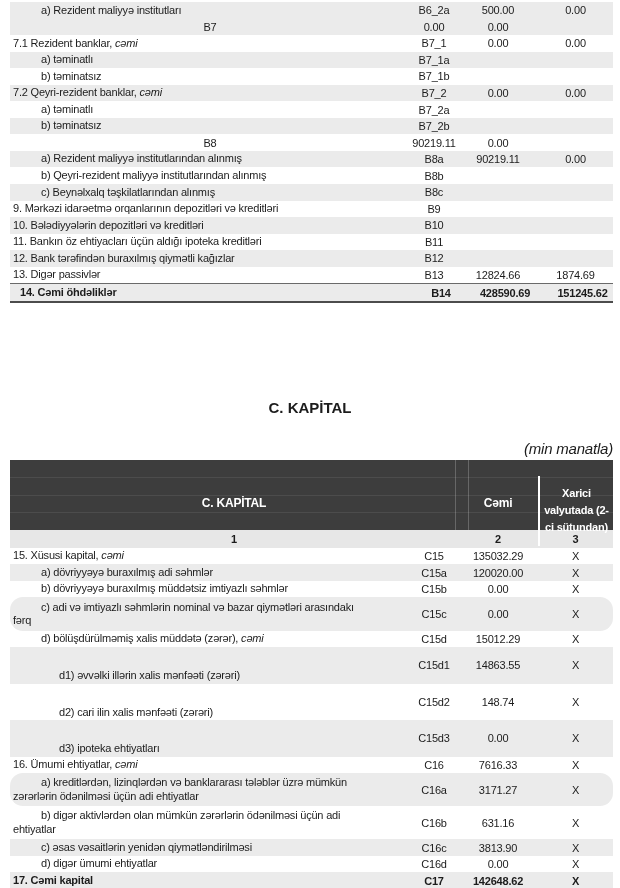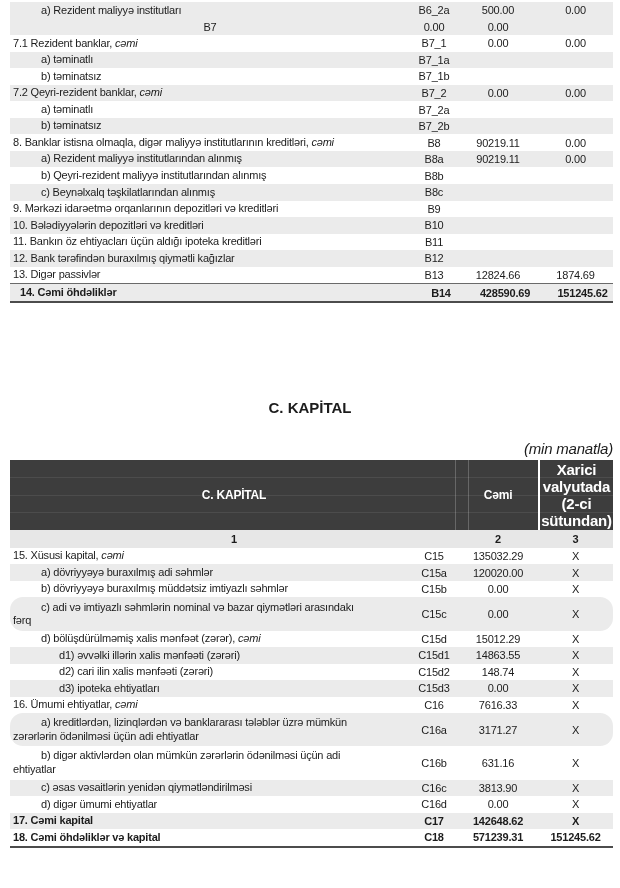--- a/index.html
+++ b/index.html
@@ -22,43 +22,44 @@
   .row.dbl{min-height:33.1px;border-radius:13px;}
   .row.shade{background:#ebebeb;}
   .row.bold{font-weight:bold;}
   .row.rule-top{border-top:1px solid #6a6a6a;padding-left:7px;}
   .row.rule-bottom{border-bottom:2px solid #4c4c4c;}
   .cell{overflow:hidden;}
   .lbl{padding:1px 2px 1px 3px;}
   .l1,.l2{line-height:13.5px;}
   .ind0 .l1{text-indent:0;}
   .ind1 .l1{text-indent:28px;}
-  .ind2 .l1{text-indent:46px;}
+  .ind2 .l1{text-indent:46px;margin-top:21px;}
   .it{font-style:italic;}
   .code,.v1,.v2{text-align:center;white-space:nowrap;}
   
   .c-heading{
     margin:95px 0 0 0;height:20px;line-height:20px;
     text-align:center;font-size:15px;font-weight:bold;letter-spacing:0;
   }
   .unit-note{
     margin:24px 7px 0 0;height:14px;line-height:14px;
     text-align:right;font-style:italic;font-size:15px;
   }
   .c-header{
     margin:4px 7px 0 10px;height:70px;background:#3d3d3d;color:#ffffff;
     position:relative;display:grid;grid-template-columns:448px 80px 75px;
     align-items:center;
   }
   .h-title,.h-cami{text-align:center;font-weight:bold;font-size:12px;}
   .h-xarici{
-    text-align:center;font-weight:bold;font-size:15px;line-height:17px;
+    text-align:center;font-weight:bold;font-size:11px;line-height:17px;
     border-left:2px solid #ffffff;height:70px;box-sizing:border-box;
     display:flex;align-items:center;justify-content:center;
     padding:0 2px;
+    margin-top:16px;
   }
   .hv{position:absolute;top:0;bottom:0;width:1px;background:rgba(255,255,255,.22);}
   .hv1{left:445px;} .hv2{left:458px;}
   .hh{position:absolute;left:0;right:0;height:1px;background:rgba(255,255,255,.08);}
   .hh1{top:17px;} .hh2{top:35px;} .hh3{top:52px;}
   .nums-row{
     margin:0 7px 0 10px;height:18px;background:#e7e7e7;
     font-weight:bold;font-size:11px;
     display:grid;grid-template-columns:448px 80px 75px;
     align-items:center;text-align:center;
@@ -130,24 +131,20 @@
     <div class="row ind1 shade">
     <div class="cell lbl">
       <div class="l1"><span class="t">b) təminatsız</span><span class="it"></span></div>
 
     </div>
     <div class="cell code">B7_2b</div>
     <div class="cell v1"></div>
     <div class="cell v2"></div>
   </div>
     <div class="row ind0">
-    <div class="cell lbl">
-      <div class="l1"><span class="t">8. Banklar istisna olmaqla, digər maliyyə institutlarının kreditləri, </span><span class="it">cəmi</span></div>
-
-    </div>
     <div class="cell code">B8</div>
     <div class="cell v1">90219.11</div>
     <div class="cell v2">0.00</div>
   </div>
     <div class="row ind1 shade">
     <div class="cell lbl">
       <div class="l1"><span class="t">a) Rezident maliyyə institutlarından alınmış</span><span class="it"></span></div>
 
     </div>
     <div class="cell code">B8a</div>
@@ -281,21 +278,21 @@
     <div class="cell lbl">
       <div class="l1"><span class="t">c) adi və imtiyazlı səhmlərin nominal və bazar qiymətləri arasındakı</span><span class="it"></span></div>
       <div class="l2">fərq</div>
     </div>
     <div class="cell code">C15c</div>
     <div class="cell v1">0.00</div>
     <div class="cell v2">X</div>
   </div>
     <div class="row ind1">
     <div class="cell lbl">
-      <div class="l1"><span class="t">d) bölüşdürülməmiş xalis mənfəət (zərər), </span><span class="it">cəmi</span></div>
+      <div class="l1"><span class="t">d) bölüşdürülməmiş xalis müddətə (zərər), </span><span class="it">cəmi</span></div>
 
     </div>
     <div class="cell code">C15d</div>
     <div class="cell v1">15012.29</div>
     <div class="cell v2">X</div>
   </div>
     <div class="row ind2 shade">
     <div class="cell lbl">
       <div class="l1"><span class="t">d1) əvvəlki illərin xalis mənfəəti (zərəri)</span><span class="it"></span></div>
 

